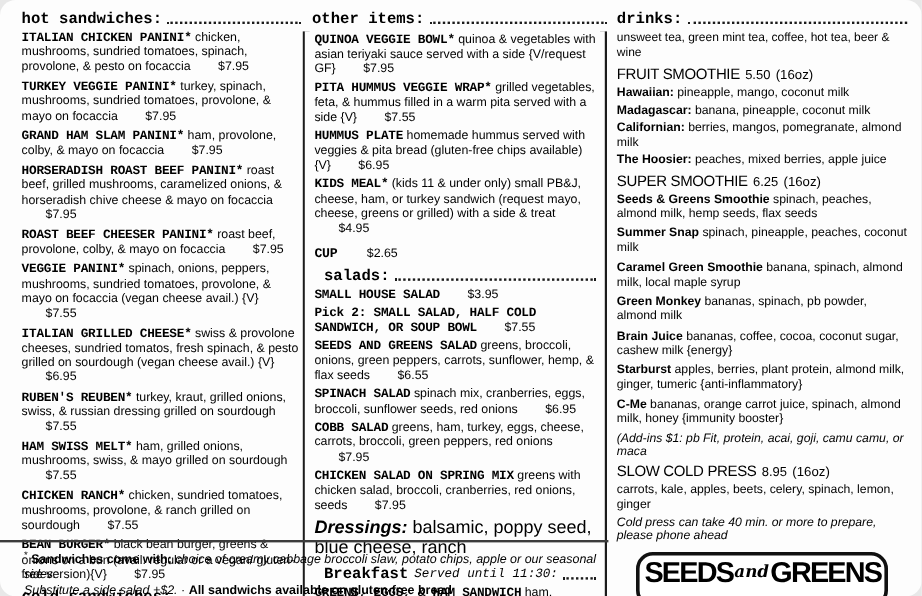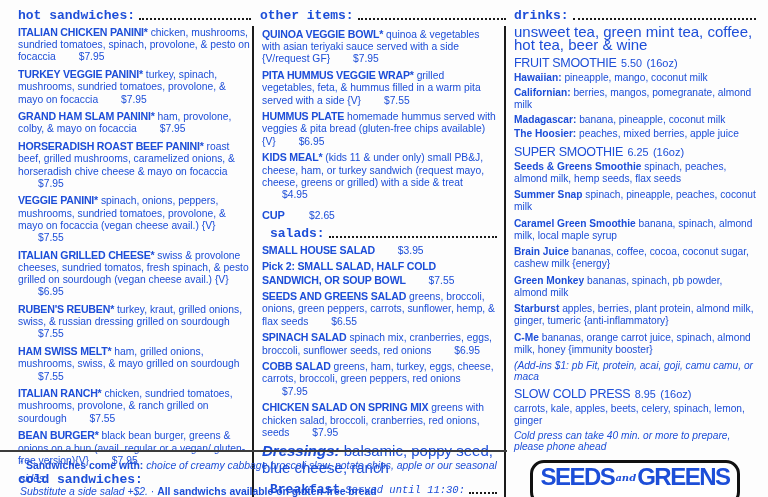--- a/index.html
+++ b/index.html
@@ -1,57 +1,57 @@
 <!DOCTYPE html>
 <html><head>
 <meta charset="utf-8">
 <style>
   html,body{margin:0;padding:0;background:#e8e8e8;}
-  .page{position:relative;width:768px;height:497px;background:#fdfdfd;color:#1d4ed8;
-        font-family:"Liberation Sans",sans-serif;overflow:hidden;}
+  .page{position:relative;width:768px;height:497px;background:#fdfdfd;color:#000000;
+        font-family:"Liberation Sans",sans-serif;overflow:hidden;border-radius:13px;}
   
   .hdr{display:flex;align-items:flex-end;font-family:"Liberation Mono",monospace;
        font-weight:bold;font-size:13px;letter-spacing:0;white-space:nowrap;margin:0 0 3px;}
   .hdr .leader{flex:1;border-bottom:2px dotted #1b1b1b;margin:0 0 3px 4px;min-width:10px;}
   .hdr .sub{font-family:Liberation Mono, monospace;font-style:italic;font-weight:normal;
             font-size:10.5px;margin:0 0 1px 5px;}
   
   .item{margin:0 0 4.5px;line-height:12.2px;font-size:10.3px;}
-  .nm{font-weight:bold;font-size:10.6px;letter-spacing:-0.2px;}
+  .nm{font-weight:bold;font-size:10.6px;letter-spacing:-0.2px;font-family:Liberation Mono, monospace;}
   .pr{font-size:10.3px;padding-left:20px;}
   .tight .item{margin-bottom:3.5px;}
   
   .col1{position:absolute;left:18px;top:8px;width:233px;}
   .col2{position:absolute;left:252px;top:8px;width:254px;}
   .col2 .hdr{margin-left:8px;}
   .box{border:2px solid #1b1b1b;border-top:none;border-radius:0 0 10px 10px;
        padding:2px 7px 4px 8px;min-height:408px;box-sizing:border-box;}
   .col3{position:absolute;left:514px;top:8px;width:242px;}
   .daily{display:flex;gap:10px;margin:1px 0 3px;}
   .daily .nm{font-size:11px;}
   .dressings{font-size:15px;margin:1px 0 6px;}
   .dressings .dnm{font-weight:bold;font-style:italic;}
   
-  .intro{font-size:15px;margin:0 0 4px;line-height:12.5px;}
+  .intro{font-size:10px;margin:0 0 4px;line-height:12.5px;}
   .gtitle{margin:3px 0 2px;line-height:13px;}
   .gtitle .gnm{font-weight:normal;font-size:12.5px;letter-spacing:-0.3px;}
   .gtitle .gpr{font-size:10.8px;}
   .gtitle .gsz{font-size:11px;}
   .flav{font-size:10.2px;line-height:12.2px;margin:0 0 2.5px;}
   .flav .fnm{font-weight:bold;}
   .sitem{font-size:10.2px;line-height:12px;margin:0 0 4.5px;}
   .sitem .fnm{font-weight:bold;}
   .note-i{font-style:italic;font-size:10.2px;margin:1px 0 4px;}
   
   .logo-wrap{margin:8px 2px 0;text-align:center;}
   .logo{position:relative;display:block;margin:0 auto;width:196px;border:3px solid #111;
         border-radius:14px;padding:1px 4px 12px;background:#fff;}
   .logo-main{font-weight:bold;font-size:24px;letter-spacing:-1.5px;line-height:26px;white-space:nowrap;}
   .logo-and{font-family:"DejaVu Serif",serif;font-style:italic;font-weight:bold;
-            font-size:10px;letter-spacing:0;vertical-align:4px;padding:0 1px;}
+            font-size:14px;letter-spacing:0;vertical-align:4px;padding:0 1px;}
   
   .rule{position:absolute;left:0;top:450px;width:507px;border-top:2px solid #3c3c3c;}
   .footer{position:absolute;left:20px;top:456px;width:478px;font-size:10.4px;line-height:13px;}
   .fi{font-style:italic;}
   .fbi{font-weight:bold;}
   .fb{font-weight:bold;}
   sup{font-size:8px;}
 </style>
 </head>
 <body>
@@ -82,20 +82,25 @@
           <span class="ds">ham, provolone, colby, &amp; mayo on focaccia</span>
           <span class="pr">$7.95</span>
         </p>
 
         <p class="item">
           <span class="nm">HORSERADISH ROAST BEEF PANINI*</span>
           <span class="ds">roast beef, grilled mushrooms, caramelized onions, &amp; horseradish chive cheese &amp; mayo on focaccia</span>
           <span class="pr">$7.95</span>
         </p>
 
+        <p class="item">
+          <span class="nm">ROAST BEEF CHEESER PANINI*</span>
+          <span class="ds">roast beef, provolone, colby, &amp; mayo on focaccia</span>
+          <span class="pr">$7.95</span>
+        </p>
 
         <p class="item">
           <span class="nm">VEGGIE PANINI*</span>
           <span class="ds">spinach, onions, peppers, mushrooms, sundried tomatoes, provolone, &amp; mayo on focaccia (vegan cheese avail.) {V}</span>
           <span class="pr">$7.55</span>
         </p>
 
         <p class="item">
           <span class="nm">ITALIAN GRILLED CHEESE*</span>
           <span class="ds">swiss &amp; provolone cheeses, sundried tomatos, fresh spinach, &amp; pesto grilled on sourdough (vegan cheese avail.) {V}</span>
@@ -108,21 +113,21 @@
           <span class="pr">$7.55</span>
         </p>
 
         <p class="item">
           <span class="nm">HAM SWISS MELT*</span>
           <span class="ds">ham, grilled onions, mushrooms, swiss, &amp; mayo grilled on sourdough</span>
           <span class="pr">$7.55</span>
         </p>
 
         <p class="item">
-          <span class="nm">ITALIAN RANCH*</span>
+          <span class="nm">CHICKEN RANCH*</span>
           <span class="ds">chicken, sundried tomatoes, mushrooms, provolone, &amp; ranch grilled on sourdough</span>
           <span class="pr">$7.55</span>
         </p>
 
         <p class="item">
           <span class="nm">BEAN BURGER*</span>
           <span class="ds">black bean burger, greens &amp; onions on a bun (avail. regular or a vegan/ gluten-free version){V}</span>
           <span class="pr">$7.95</span>
         </p>
       </div>
@@ -244,27 +249,27 @@
       <span class="gsz">(16oz)</span>
     </p>
     <div>
 
         <p class="flav">
           <span class="fnm">Hawaiian:</span>
           <span>pineapple, mango, coconut milk</span>
         </p>
 
         <p class="flav">
+          <span class="fnm">Madagascar:</span>
+          <span>banana, pineapple, coconut milk</span>
+        </p>
+
+        <p class="flav">
           <span class="fnm">Californian:</span>
           <span>berries, mangos, pomegranate, almond milk</span>
-        </p>
-
-        <p class="flav">
-          <span class="fnm">Madagascar:</span>
-          <span>banana, pineapple, coconut milk</span>
         </p>
 
         <p class="flav">
           <span class="fnm">The Hoosier:</span>
           <span>peaches, mixed berries, apple juice</span>
         </p>
       </div>
 
     <p class="gtitle">
       <span class="gnm">SUPER SMOOTHIE</span>
@@ -282,27 +287,27 @@
           <span class="fnm">Summer Snap</span>
           <span>spinach, pineapple, peaches, coconut milk</span>
         </p>
 
         <p class="sitem">
           <span class="fnm">Caramel Green Smoothie</span>
           <span>banana, spinach, almond milk, local maple syrup</span>
         </p>
 
         <p class="sitem">
+          <span class="fnm">Green Monkey</span>
+          <span>bananas, spinach, pb powder, almond milk</span>
+        </p>
+
+        <p class="sitem">
           <span class="fnm">Brain Juice</span>
           <span>bananas, coffee, cocoa, coconut sugar, cashew milk {energy}</span>
-        </p>
-
-        <p class="sitem">
-          <span class="fnm">Green Monkey</span>
-          <span>bananas, spinach, pb powder, almond milk</span>
         </p>
 
         <p class="sitem">
           <span class="fnm">Starburst</span>
           <span>apples, berries, plant protein, almond milk, ginger, tumeric {anti-inflammatory}</span>
         </p>
 
         <p class="sitem">
           <span class="fnm">C-Me</span>
           <span>bananas, orange carrot juice, spinach, almond milk, honey {immunity booster}</span>

